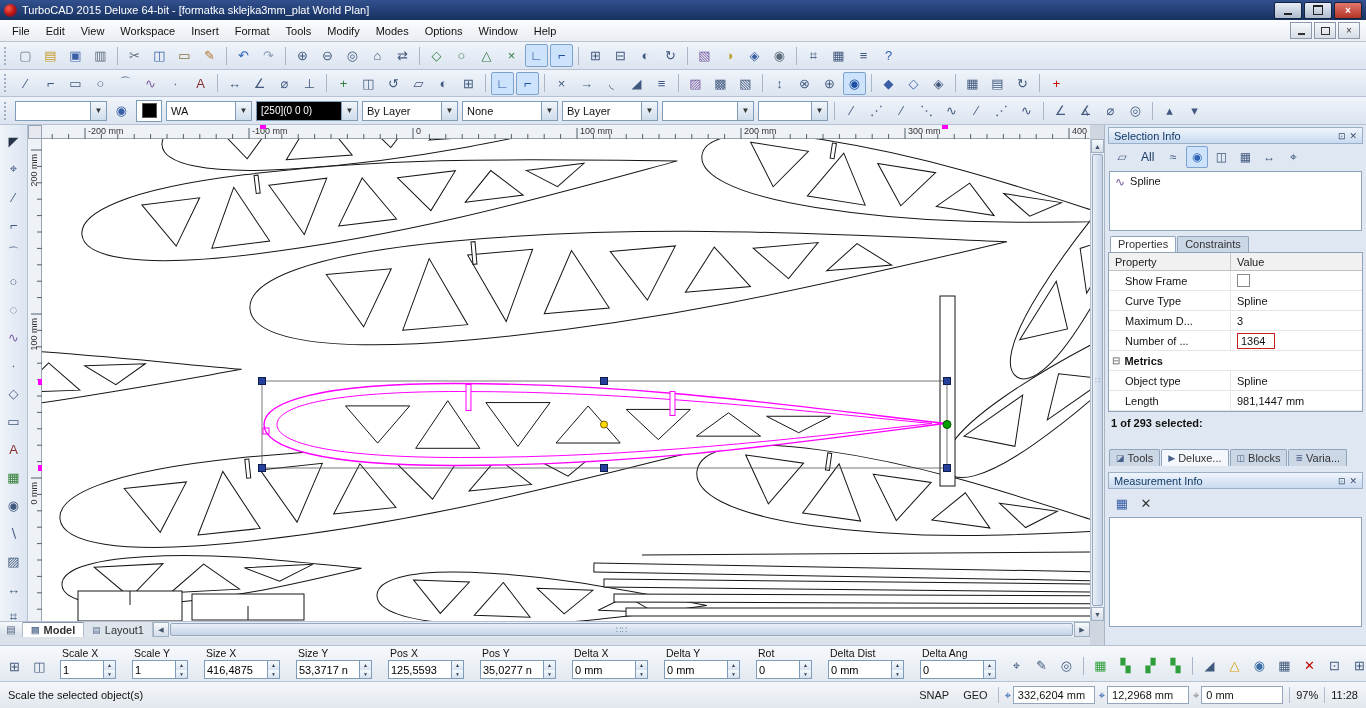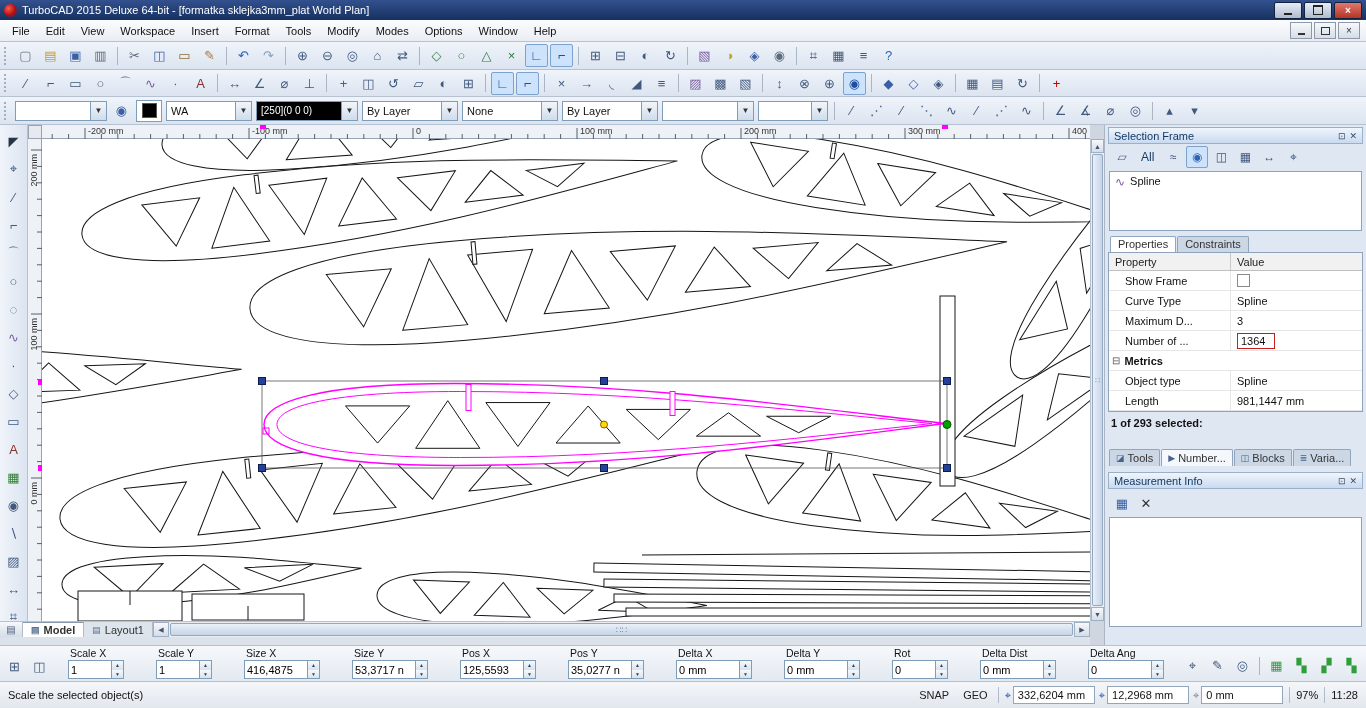--- a/index.html
+++ b/index.html
@@ -92,21 +92,21 @@
   .paltab.active{background:#f4f7fb;}
   .paltab .picn{font-size:9px;color:#4a628a;}
   .meas{margin-top:6px;gap:33px;}
   #meas-toolbar{display:flex;align-items:center;height:24px;padding:2px;}
   #meas-toolbar .tbi{width:20px;height:20px;}
   #meas-box{background:#fff;border:1px solid #8ea4bd;height:108px;margin:0 1px;}
 
   
   #inspector{position:absolute;left:0;top:645px;width:1366px;height:36px;background:linear-gradient(#f6f8fb,#e3e9f1);border-top:1px solid #b6c2d2;display:flex;align-items:flex-start;padding:1px 2px;box-sizing:border-box;white-space:nowrap;}
   .lead-icons{display:flex;margin-top:8px;}
-  .ifield{display:inline-flex;flex-direction:column;margin:0 16px;vertical-align:top;}
+  .ifield{display:inline-flex;flex-direction:column;margin:0 8px;vertical-align:top;}
   .ifield label{font-size:10.5px;color:#111;height:13px;padding-left:2px;}
   .ival{display:flex;height:19px;}
   .ivinput{height:17px;border:1px solid #7f9db9;font-size:11px;padding:0 2px;font-family:"Liberation Sans",sans-serif;background:#fff;box-sizing:content-box;}
   .spin{width:11px;display:flex;flex-direction:column;border:1px solid #7f9db9;border-left:none;}
   .spin i{flex:1;font-style:normal;font-size:5px;line-height:8px;text-align:center;background:linear-gradient(#f6f9fc,#d7e2ef);color:#345;}
   .insp-icons{display:flex;align-items:center;margin-top:7px;}
 
   
   #statusbar{position:absolute;left:0;top:681px;width:1366px;height:27px;background:linear-gradient(#f4f6f9,#e2e7ee);border-top:1px solid #b6c2d2;display:flex;align-items:center;padding:0 8px;box-sizing:border-box;}
   #sb-right{margin-left:auto;display:flex;align-items:center;gap:6px;}
@@ -595,21 +595,21 @@
       <div id="hsb">
         <div class="sbarrow">◀</div>
         <div id="hthumb">∷∷</div>
         <div class="sbarrow">▶</div>
       </div>
     </div>
     <div id="understrip"></div>
 
     <div id="rightpanel">
       <div class="pal-head">
-        <span>Selection Frame</span>
+        <span>Selection Info</span>
         <span class="ph-icons">
           <span>⊡</span>
           <span>✕</span>
         </span>
       </div>
       <div id="selinfo-toolbar">
           <span class="tbi">▱</span>
           <span class="tbi tbtxt">All</span>
           <span class="tbi">≈</span>
           <span class="tbi active" style="color: rgb(46, 100, 181);">◉</span>
@@ -667,21 +667,21 @@
           </div>
         </div>
       <div id="selcount">1 of 293 selected:</div>
       <div id="palette-tabs">
           <span class="paltab">
             <span class="picn">◪</span>
             <span>Tools</span>
           </span>
           <span class="paltab active">
             <span class="picn">▶</span>
-            <span>Number...</span>
+            <span>Deluxe...</span>
           </span>
           <span class="paltab">
             <span class="picn">◫</span>
             <span>Blocks</span>
           </span>
           <span class="paltab">
             <span class="picn">≣</span>
             <span>Varia...</span>
           </span>
         </div>

